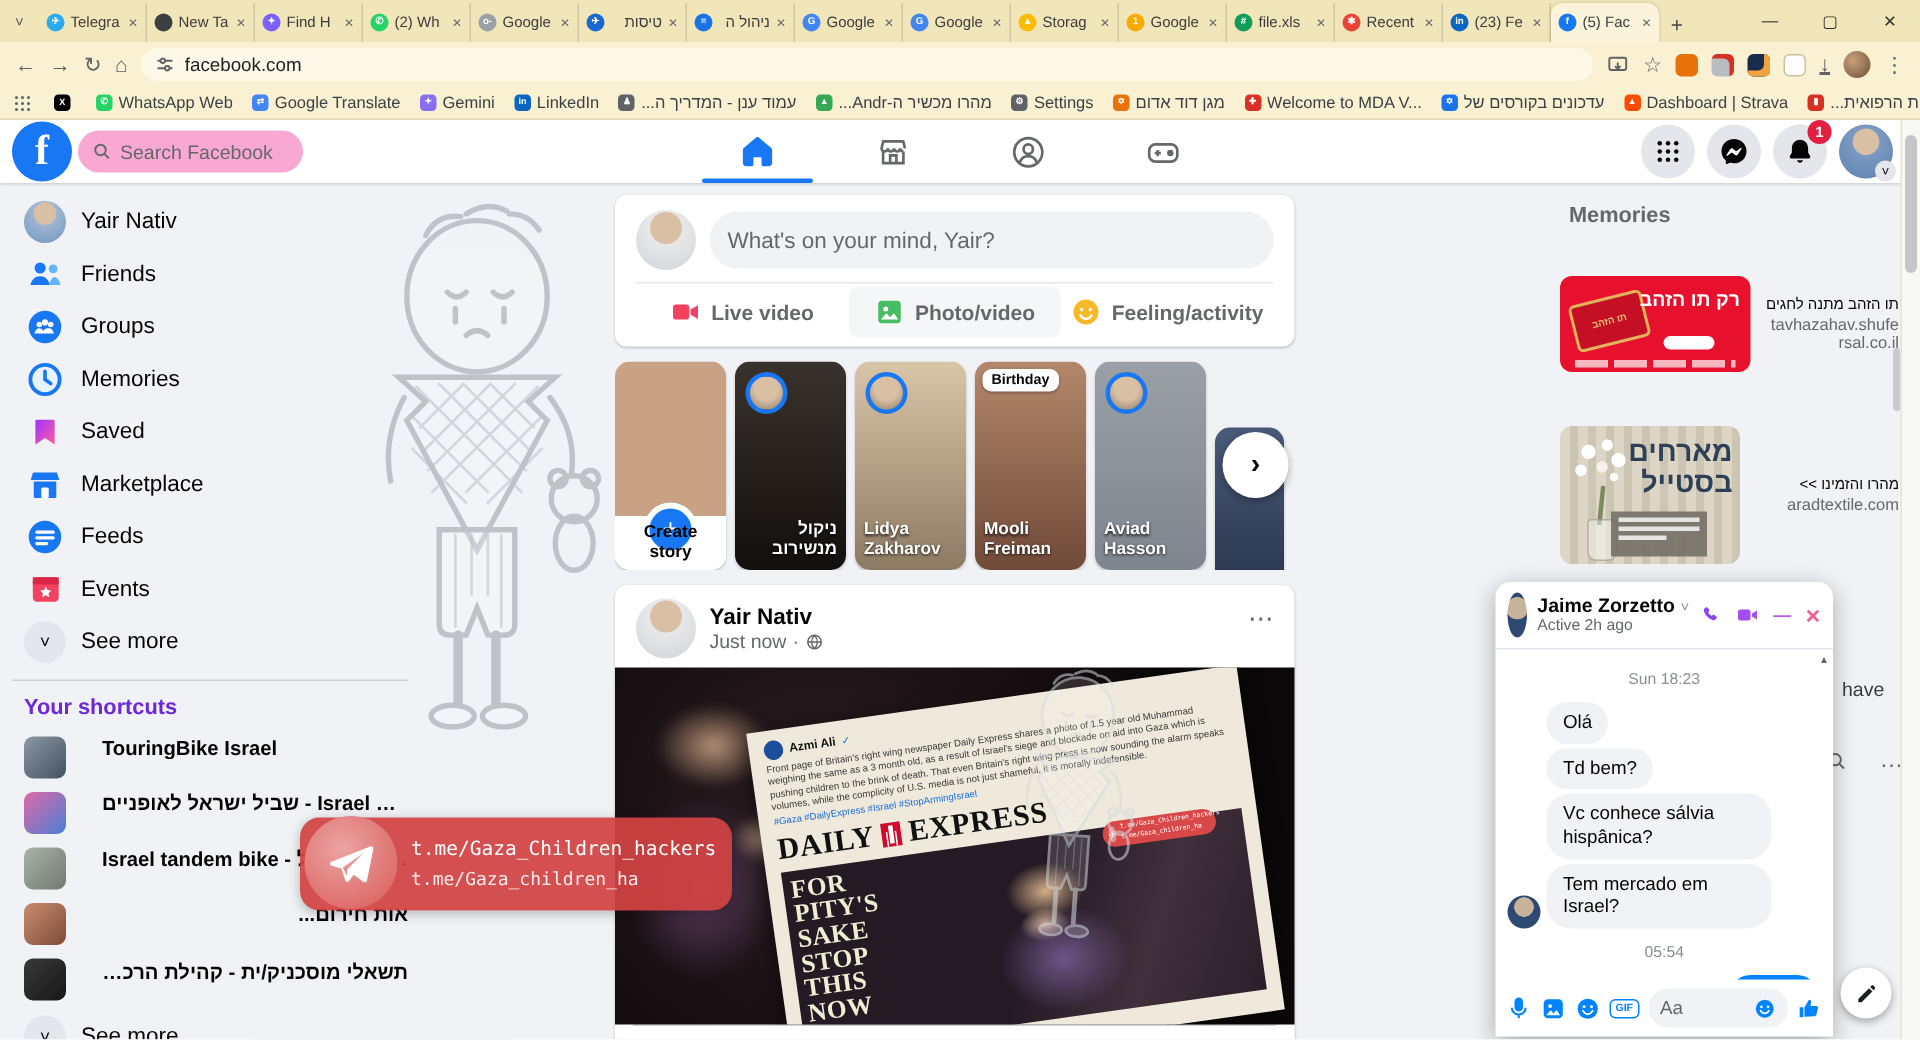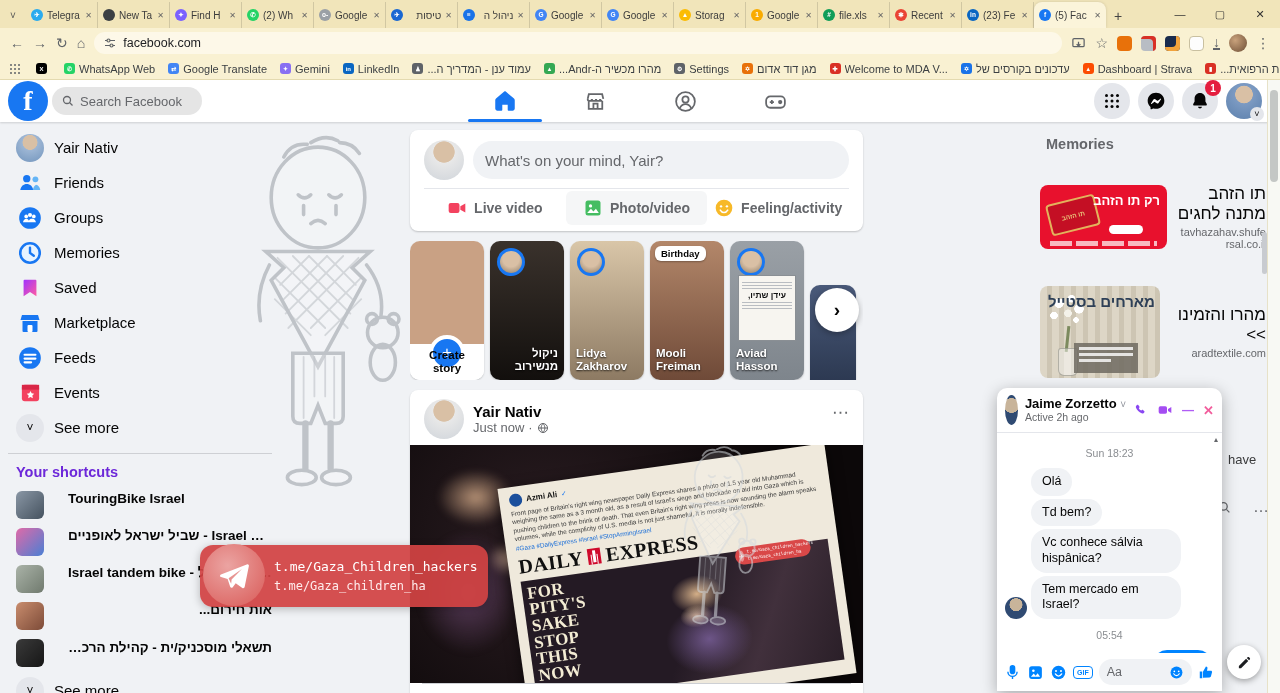--- a/index.html
+++ b/index.html
@@ -14,31 +14,31 @@
   .tab-close{flex:none;font-size:8px;color:#666}
   .newtab{width:24px;height:24px;display:grid;place-items:center;font-size:14px;color:#444}
   .wincontrols{margin-left:auto;display:flex;align-self:center}
   .wincontrols span{width:40px;height:26px;display:grid;place-items:center;font-size:11px;color:#333}
   .toolbar{position:absolute;left:0;top:28px;width:1280px;height:30px;background:#f9f1d2;display:flex;align-items:center;gap:9px;padding:0 10px;box-sizing:border-box}
   .navbtn{font-size:14px;color:#5f6368;line-height:1}
   .urlbar{flex:1;height:22px;background:#fdf8e8;border-radius:12px;display:flex;align-items:center;gap:7px;padding:0 10px;font-size:12.5px;color:#202124}
   .exticon{width:15px;height:15px;border-radius:4px}
   .tool-avatar{width:18px;height:18px;border-radius:50%;background:radial-gradient(circle at 35% 35%,#c9a27c,#6d4e35)}
   .bookbar{position:absolute;left:0;top:58px;width:1280px;height:22px;background:#f9f1d2;border-bottom:1px solid #e6dcb2;display:flex;align-items:center;gap:13px;padding:0 10px;box-sizing:border-box;font-size:11px;color:#3c4043;white-space:nowrap;overflow:hidden}
-  .bm{display:flex;align-items:center;gap:4px}
+  .bm{display:flex;gap:4px}
   .bm .fav{width:11px;height:11px;border-radius:3px;font-size:6px}
   .bm-label{max-width:104px;overflow:hidden;text-overflow:ellipsis}
   .vdiv{width:1px;height:12px;background:#cfc49a}
   .grid9{position:relative;width:10px;height:10px}
   .grid9 i{position:absolute;left:0;top:0;width:2px;height:2px;border-radius:50%;background:#5f6368;box-shadow:4px 0 #5f6368,8px 0 #5f6368,0 4px #5f6368,4px 4px #5f6368,8px 4px #5f6368,0 8px #5f6368,4px 8px #5f6368,8px 8px #5f6368}
   
   .fb{position:absolute;left:0;top:80px;width:1280px;height:613px;background:#f0f2f5}
   .fbheader{position:absolute;left:0;top:0;width:1280px;height:42px;background:#fff;box-shadow:0 1px 2px rgba(0,0,0,.15);z-index:50}
   .fblogo{position:absolute;left:8px;top:1px;width:40px;height:40px;border-radius:50%;background:#1877f2;color:#fff;display:grid;place-items:center;font-family:"Liberation Serif",serif;font-size:28px;font-weight:bold;line-height:0}
-  .fbsearch{position:absolute;left:52px;top:7px;width:150px;height:28px;border-radius:14px;background:#e5e5e5;display:flex;align-items:center;gap:6px;padding:0 10px;box-sizing:border-box;font-size:13px;color:#65676b}
+  .fbsearch{position:absolute;left:52px;top:7px;width:150px;height:28px;border-radius:14px;background:#f9a8d4;display:flex;align-items:center;gap:6px;padding:0 10px;box-sizing:border-box;font-size:13px;color:#65676b}
   .fbtabs{position:absolute;left:460px;top:0;width:360px;height:42px;display:flex}
   .fbtab{flex:1;display:grid;place-items:center;position:relative}
   .fbtab.active::after{content:"";position:absolute;left:8px;right:8px;bottom:0;height:3px;background:#1877f2;border-radius:2px}
   .fbright{position:absolute;right:18px;top:3px;display:flex;gap:8px;align-items:center}
   .circbtn{width:36px;height:36px;border-radius:50%;background:#e4e6eb;display:grid;place-items:center;position:relative}
   .badge{position:absolute;top:-3px;right:-3px;min-width:16px;height:16px;border-radius:8px;background:#e41e3f;color:#fff;font-size:10px;font-weight:bold;display:grid;place-items:center;padding:0 2px;box-sizing:border-box}
   .grid9b{position:relative;width:14px;height:14px}
   .grid9b i{position:absolute;left:0;top:0;width:3px;height:3px;border-radius:50%;background:#050505;box-shadow:5.5px 0 #050505,11px 0 #050505,0 5.5px #050505,5.5px 5.5px #050505,11px 5.5px #050505,0 11px #050505,5.5px 11px #050505,11px 11px #050505}
   .hdr-avatar{width:36px;height:36px;border-radius:50%;background:radial-gradient(circle at 50% 32%,#d9c0a5 28%,#7c9ac2 30%,#5b80ad);position:relative}
   .hdr-avatar::after{content:"˅";position:absolute;right:-2px;bottom:-2px;width:14px;height:14px;border-radius:50%;background:#e4e6eb;color:#050505;font-size:9px;display:grid;place-items:center}
@@ -116,24 +116,24 @@
   .sptitle{font-size:14.5px;font-weight:600;color:#65676b;margin:14px 0 0 18px}
   .ad{display:flex;gap:10px;padding-left:12px;align-items:center}
   .ad1{margin-top:32px}
   .ad2{margin-top:36px}
   .adimg1{flex:none;width:127px;height:64px;border-radius:8px;background:#e8112d;position:relative;overflow:hidden}
   .goldcard{position:absolute;left:8px;top:14px;width:46px;height:28px;transform:rotate(-14deg);background:#c40f24;border:2px solid #e3b35c;border-radius:4px;color:#e9c27a;font-size:6.5px;font-weight:bold;display:grid;place-items:center;direction:rtl}
   .adtx1{position:absolute;right:7px;top:8px;color:#fff;font-size:13px;font-weight:800;direction:rtl;text-align:right}
   .adpill{position:absolute;right:24px;top:40px;width:34px;height:9px;border-radius:5px;background:#fff}
   .adfine{position:absolute;left:10px;right:10px;bottom:3px;height:5px;background:repeating-linear-gradient(90deg,rgba(255,255,255,.7) 0 22px,transparent 22px 26px)}
   .adtext{flex:1;direction:rtl;text-align:right;padding-right:2px}
-  .adtitle{font-size:17px;font-weight:500;color:#050505}
+  .adtitle{font-size:10px;font-weight:500;color:#050505}
   .adurl{font-size:11px;color:#65676b;direction:ltr;text-align:right;word-break:break-all;margin-top:2px}
   .adimg2{flex:none;width:120px;height:92px;border-radius:8px;background:repeating-linear-gradient(90deg,#ddd6c6 0 7px,#cdc5b3 7px 12px);position:relative;overflow:hidden}
-  .adtx2{position:absolute;right:5px;top:8px;color:#2e4057;font-size:15px;font-weight:800;direction:rtl;text-align:right;line-height:1.1}
+  .adtx2{position:absolute;right:5px;top:8px;color:#2e4057;font-size:19px;font-weight:800;direction:rtl;text-align:right;line-height:1.1}
   .flowers{position:absolute;left:4px;top:6px;width:50px;height:56px;background:radial-gradient(circle 5px at 30% 20%,#fff 90%,transparent),radial-gradient(circle 4px at 55% 12%,#fff 90%,transparent),radial-gradient(circle 5px at 70% 30%,#fff 90%,transparent),radial-gradient(circle 4px at 20% 42%,#fff 90%,transparent),radial-gradient(circle 4px at 48% 38%,#f4f2ea 90%,transparent),radial-gradient(circle 3px at 64% 50%,#fff 90%,transparent);filter:blur(.4px)}
   .stem{position:absolute;left:26px;top:40px;width:3px;height:26px;background:#7c8a5e;transform:rotate(6deg)}
   .vase{position:absolute;left:18px;top:62px;width:18px;height:26px;background:rgba(255,255,255,.45);border:1px solid rgba(120,120,110,.5);border-radius:3px 3px 6px 6px}
   .graybox{position:absolute;left:34px;bottom:5px;width:64px;height:30px;background:rgba(110,106,96,.85);padding:4px 5px;box-sizing:border-box}
   .graybox i{display:block;height:3px;margin-bottom:3px;background:rgba(255,255,255,.8)}
   .frag-have{position:absolute;left:200px;top:330px;font-size:13px;color:#3a3b3c}
   .frag-icons{position:absolute;left:190px;top:376px;display:flex;gap:22px;align-items:center;color:#65676b}
   .railthumb{position:absolute;left:234px;top:110px;width:5px;height:42px;border-radius:3px;background:#c8cbd0}
   
   .chat{position:absolute;left:997px;top:266px;width:225px;height:303px;background:#fff;border-radius:10px 10px 0 0;box-shadow:0 4px 16px rgba(0,0,0,.3);display:flex;flex-direction:column;z-index:45}
@@ -629,25 +629,20 @@
             </div>
             <div class="story" style="background: linear-gradient(rgb(179, 135, 106), rgb(111, 74, 56));">
 
               <span class="sbadge">Birthday</span>
 
               <span class="sname">Mooli Freiman</span>
             </div>
             <div class="story" style="background: linear-gradient(rgb(154, 160, 166), rgb(126, 133, 140));">
               <span class="ring"></span>
 
-              <span class="sposter">
-                <i class="pl"></i>
-                <b>עידן שתיו,</b>
-                <i class="pl2"></i>
-              </span>
 
               <span class="sname">Aviad Hasson</span>
             </div>
             <div class="story partial" style="background: linear-gradient(rgb(74, 90, 122), rgb(31, 42, 63)); margin-top: 44px;">
               <span class="ring"></span>
 
               <span class="sname" dir="rtl">ל כהן</span>
             </div>
           <div class="sarrow">
               <span>›</span>

